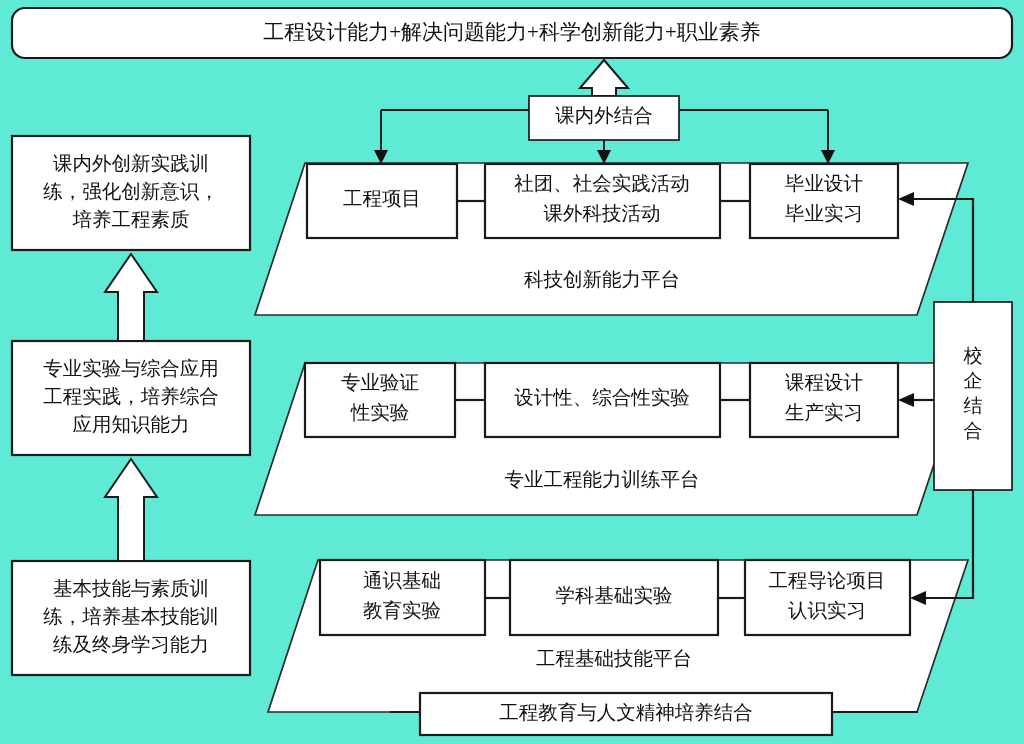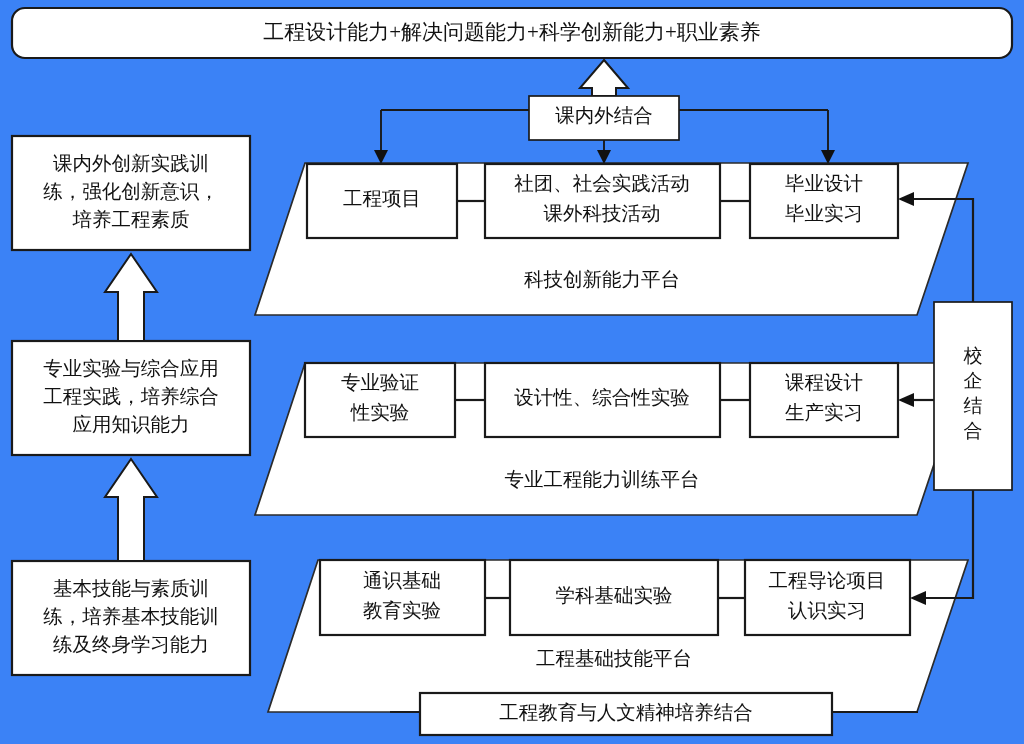--- a/index.html
+++ b/index.html
@@ -4,21 +4,21 @@
 <style>
   html, body {
     margin: 0;
     padding: 0;
     background: #ffffff;
   }
   #canvas {
     position: relative;
     width: 1024px;
     height: 744px;
-    background: #3b82f6;
+    background: #5eead4;
     font-family: "Liberation Serif", "DejaVu Serif", serif;
     overflow: hidden;
   }
   svg.diagram {
     position: absolute;
     left: 0;
     top: 0;
     width: 1024px;
     height: 744px;
   }

